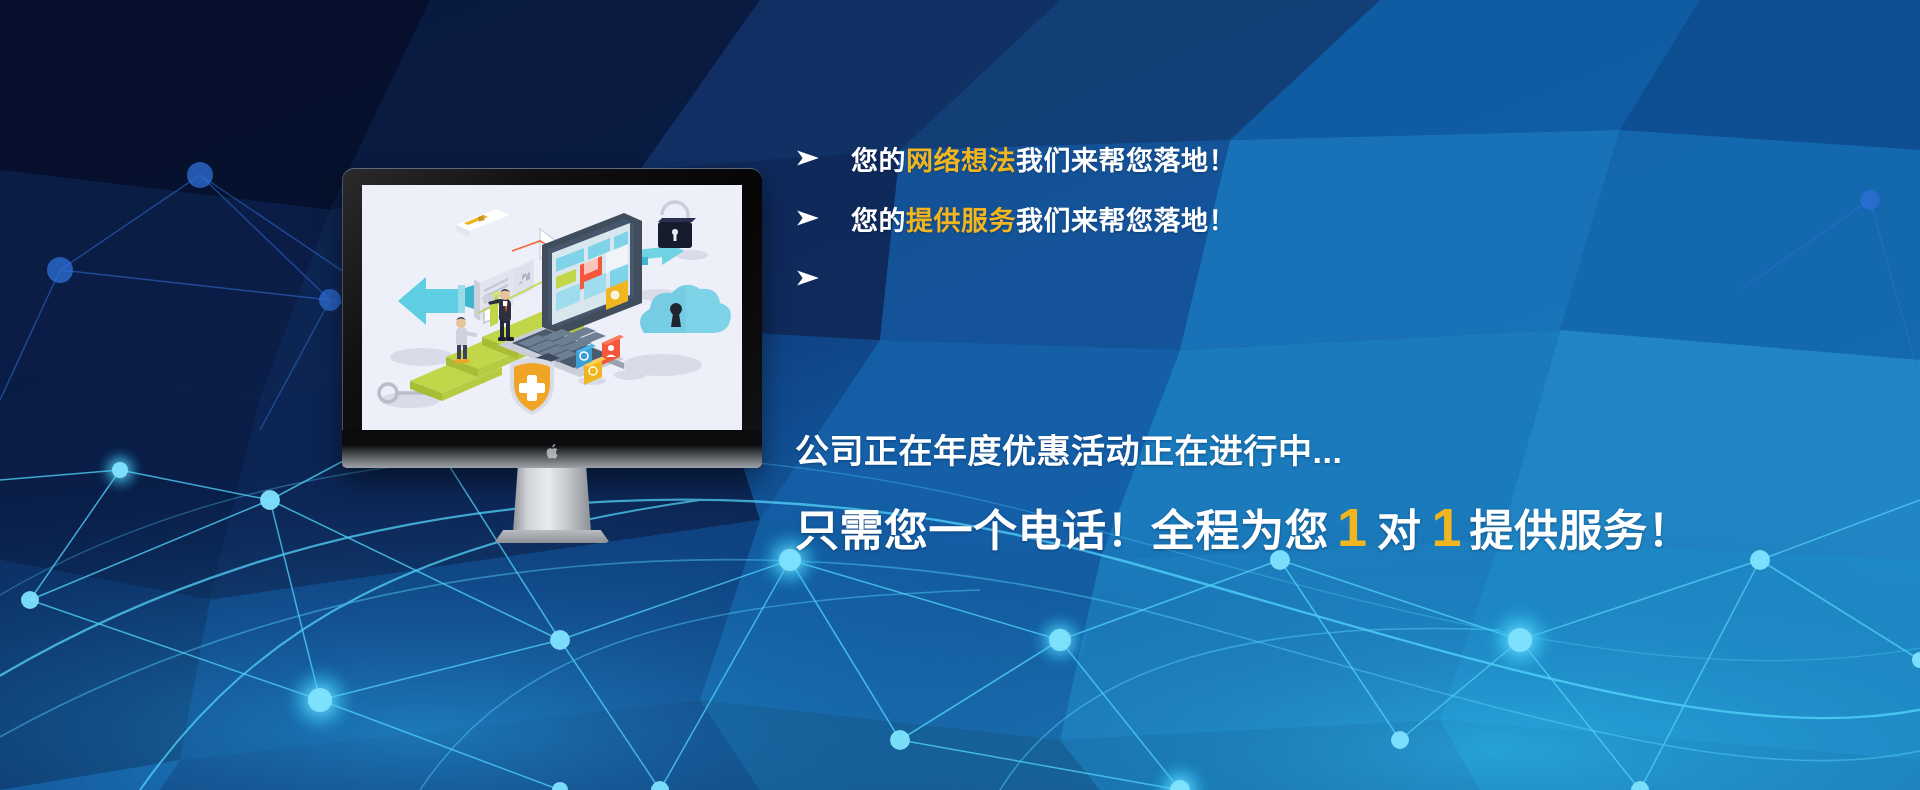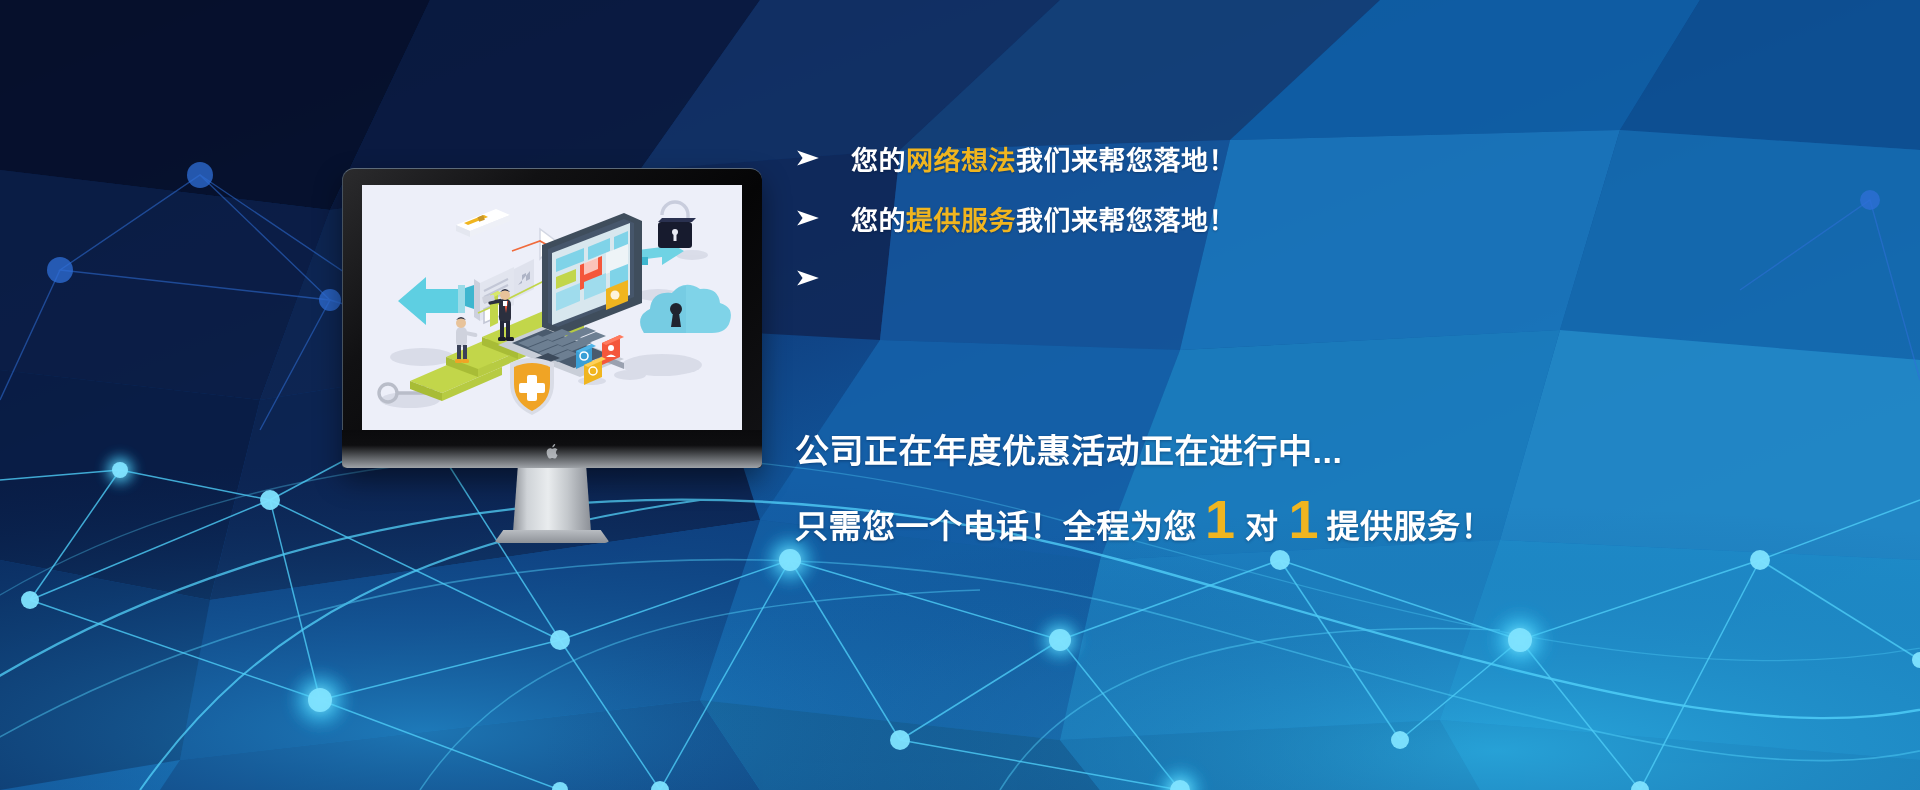--- a/index.html
+++ b/index.html
@@ -113,21 +113,21 @@
     font-size: 27px;
     font-weight: bold;
     color: #ffffff;
     letter-spacing: 0.5px;
     white-space: nowrap;
     text-shadow: 0 1px 2px rgba(0,20,50,0.35);
   }
   .hl-yellow { color: #f0b51f; }
 
   .promo-line {
-    font-size: 33px;
+    font-size: 44px;
     font-weight: bold;
     color: #ffffff;
     white-space: nowrap;
     letter-spacing: 0.5px;
     text-shadow: 0 1px 3px rgba(0,25,60,0.4);
   }
   #promo-1 {
     position: absolute;
     left: 795px;
     top: 412px;

